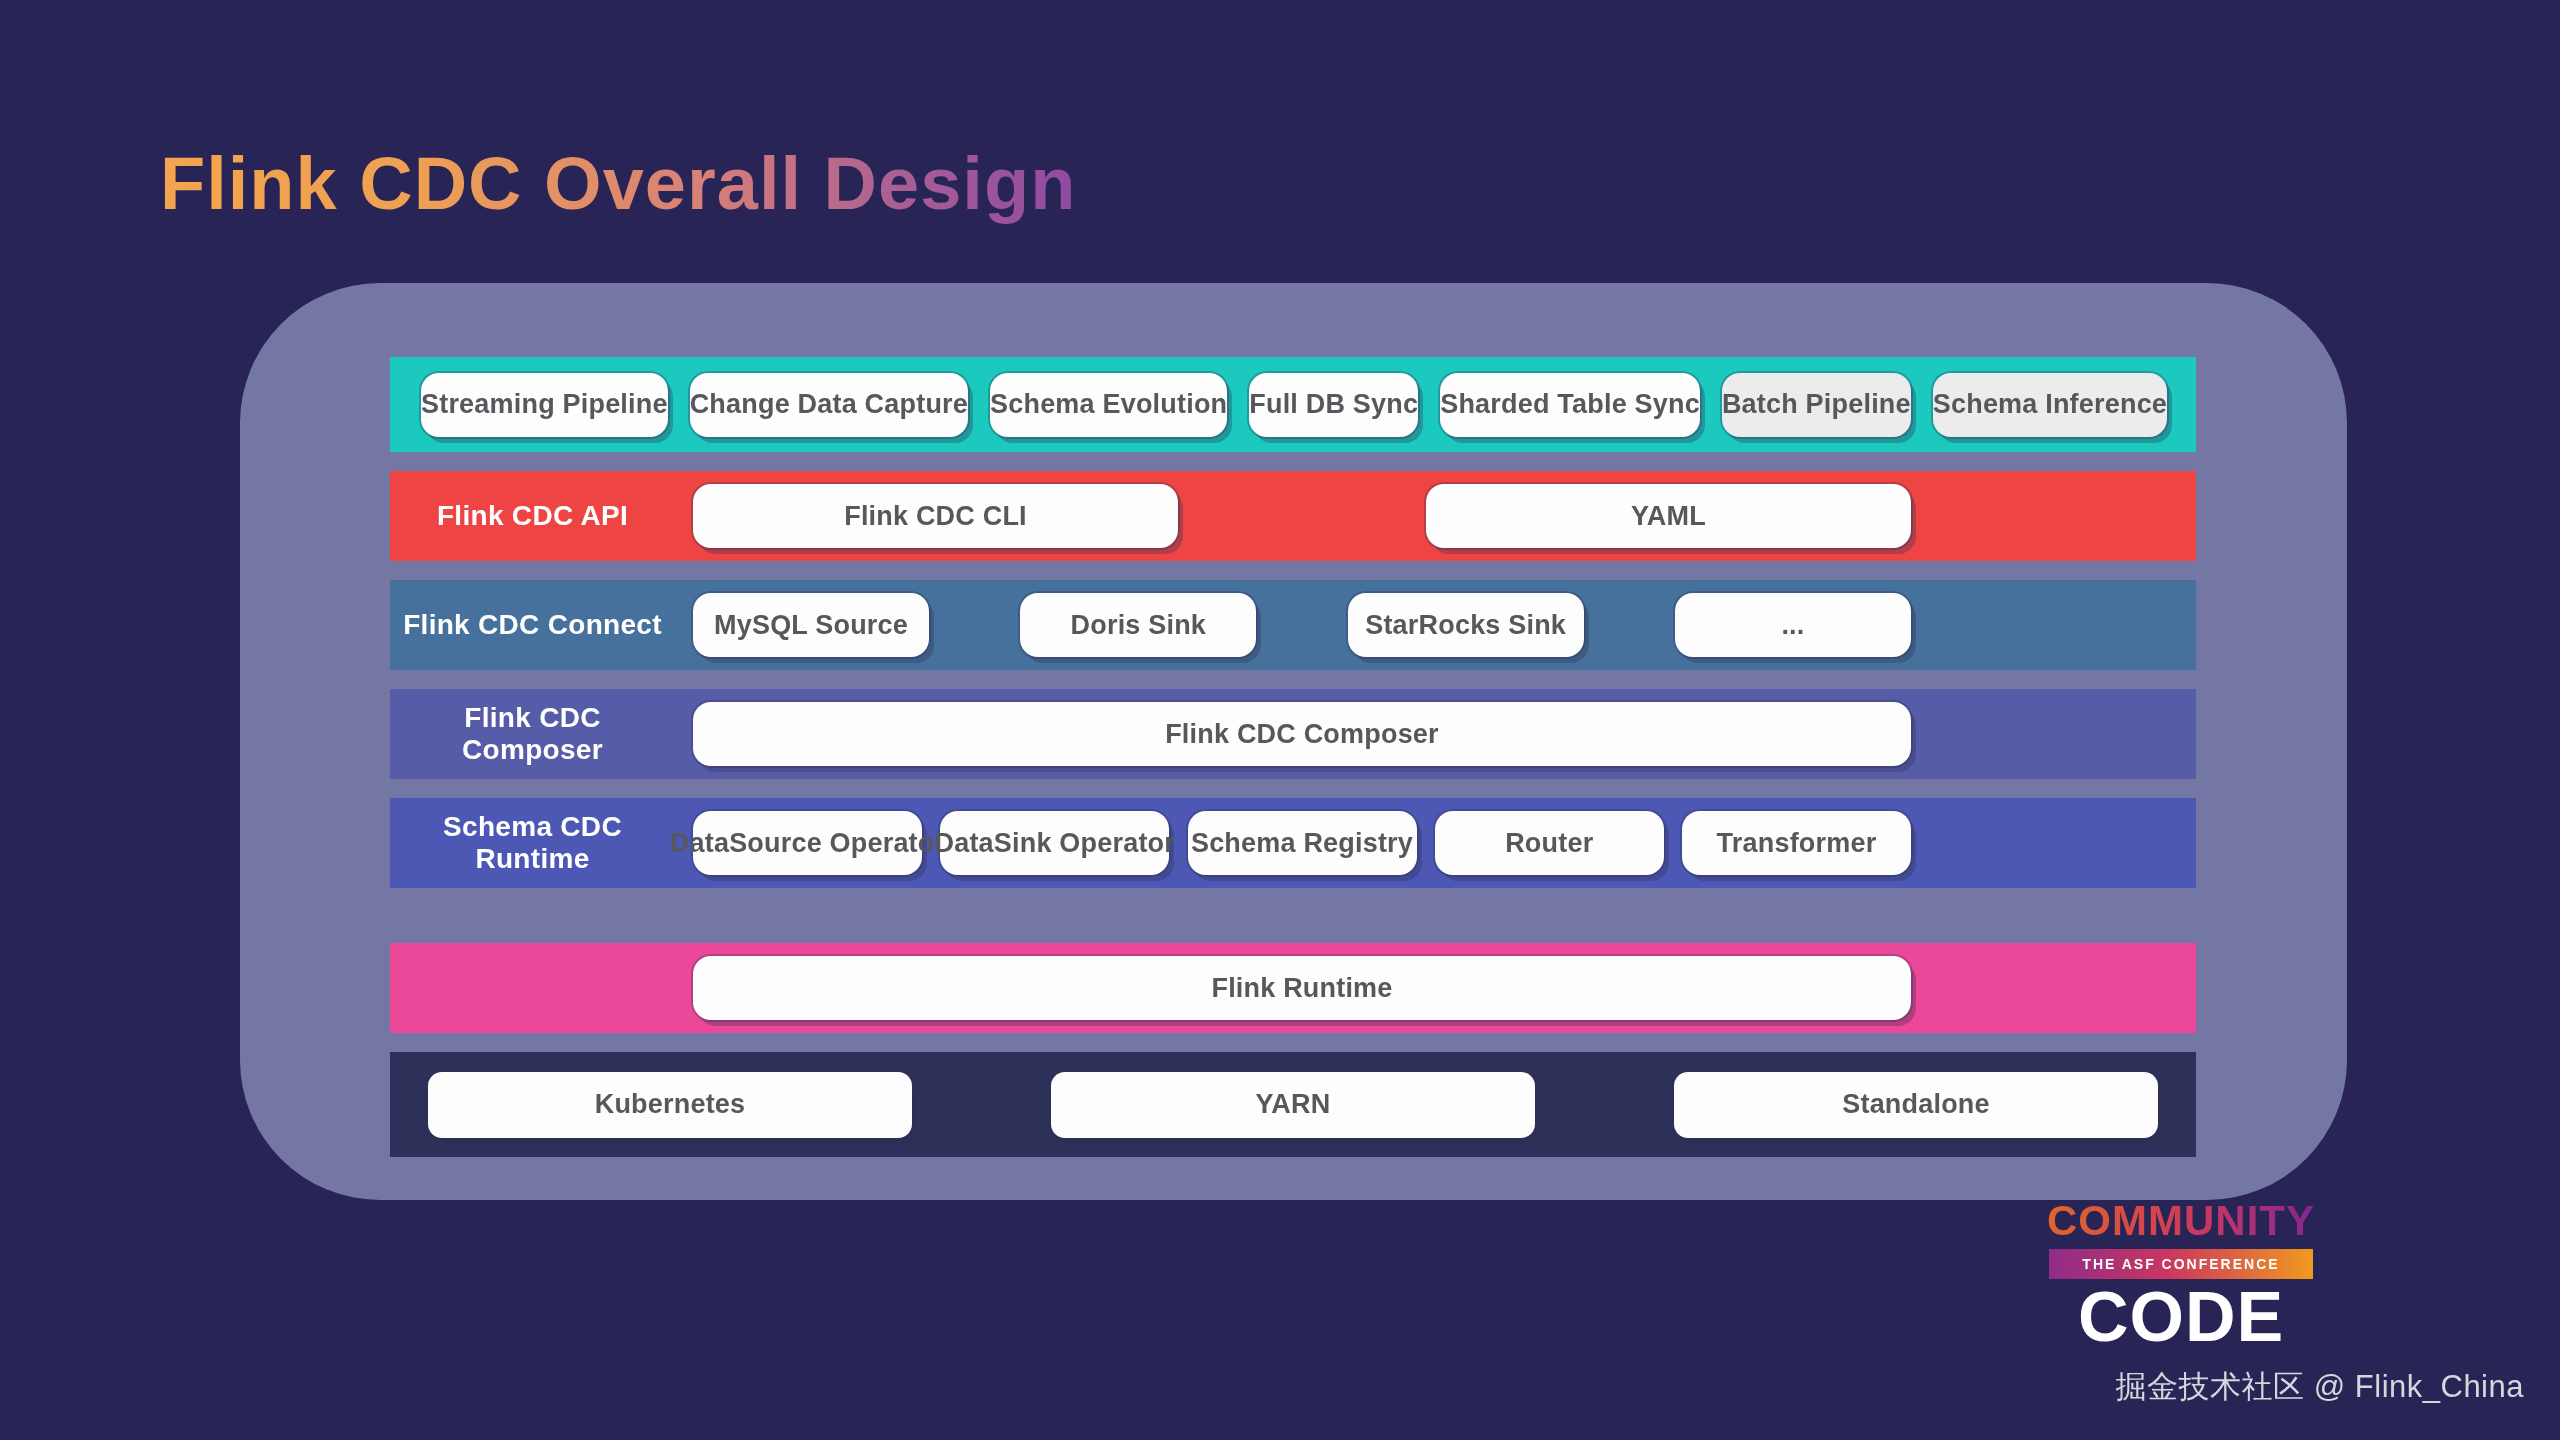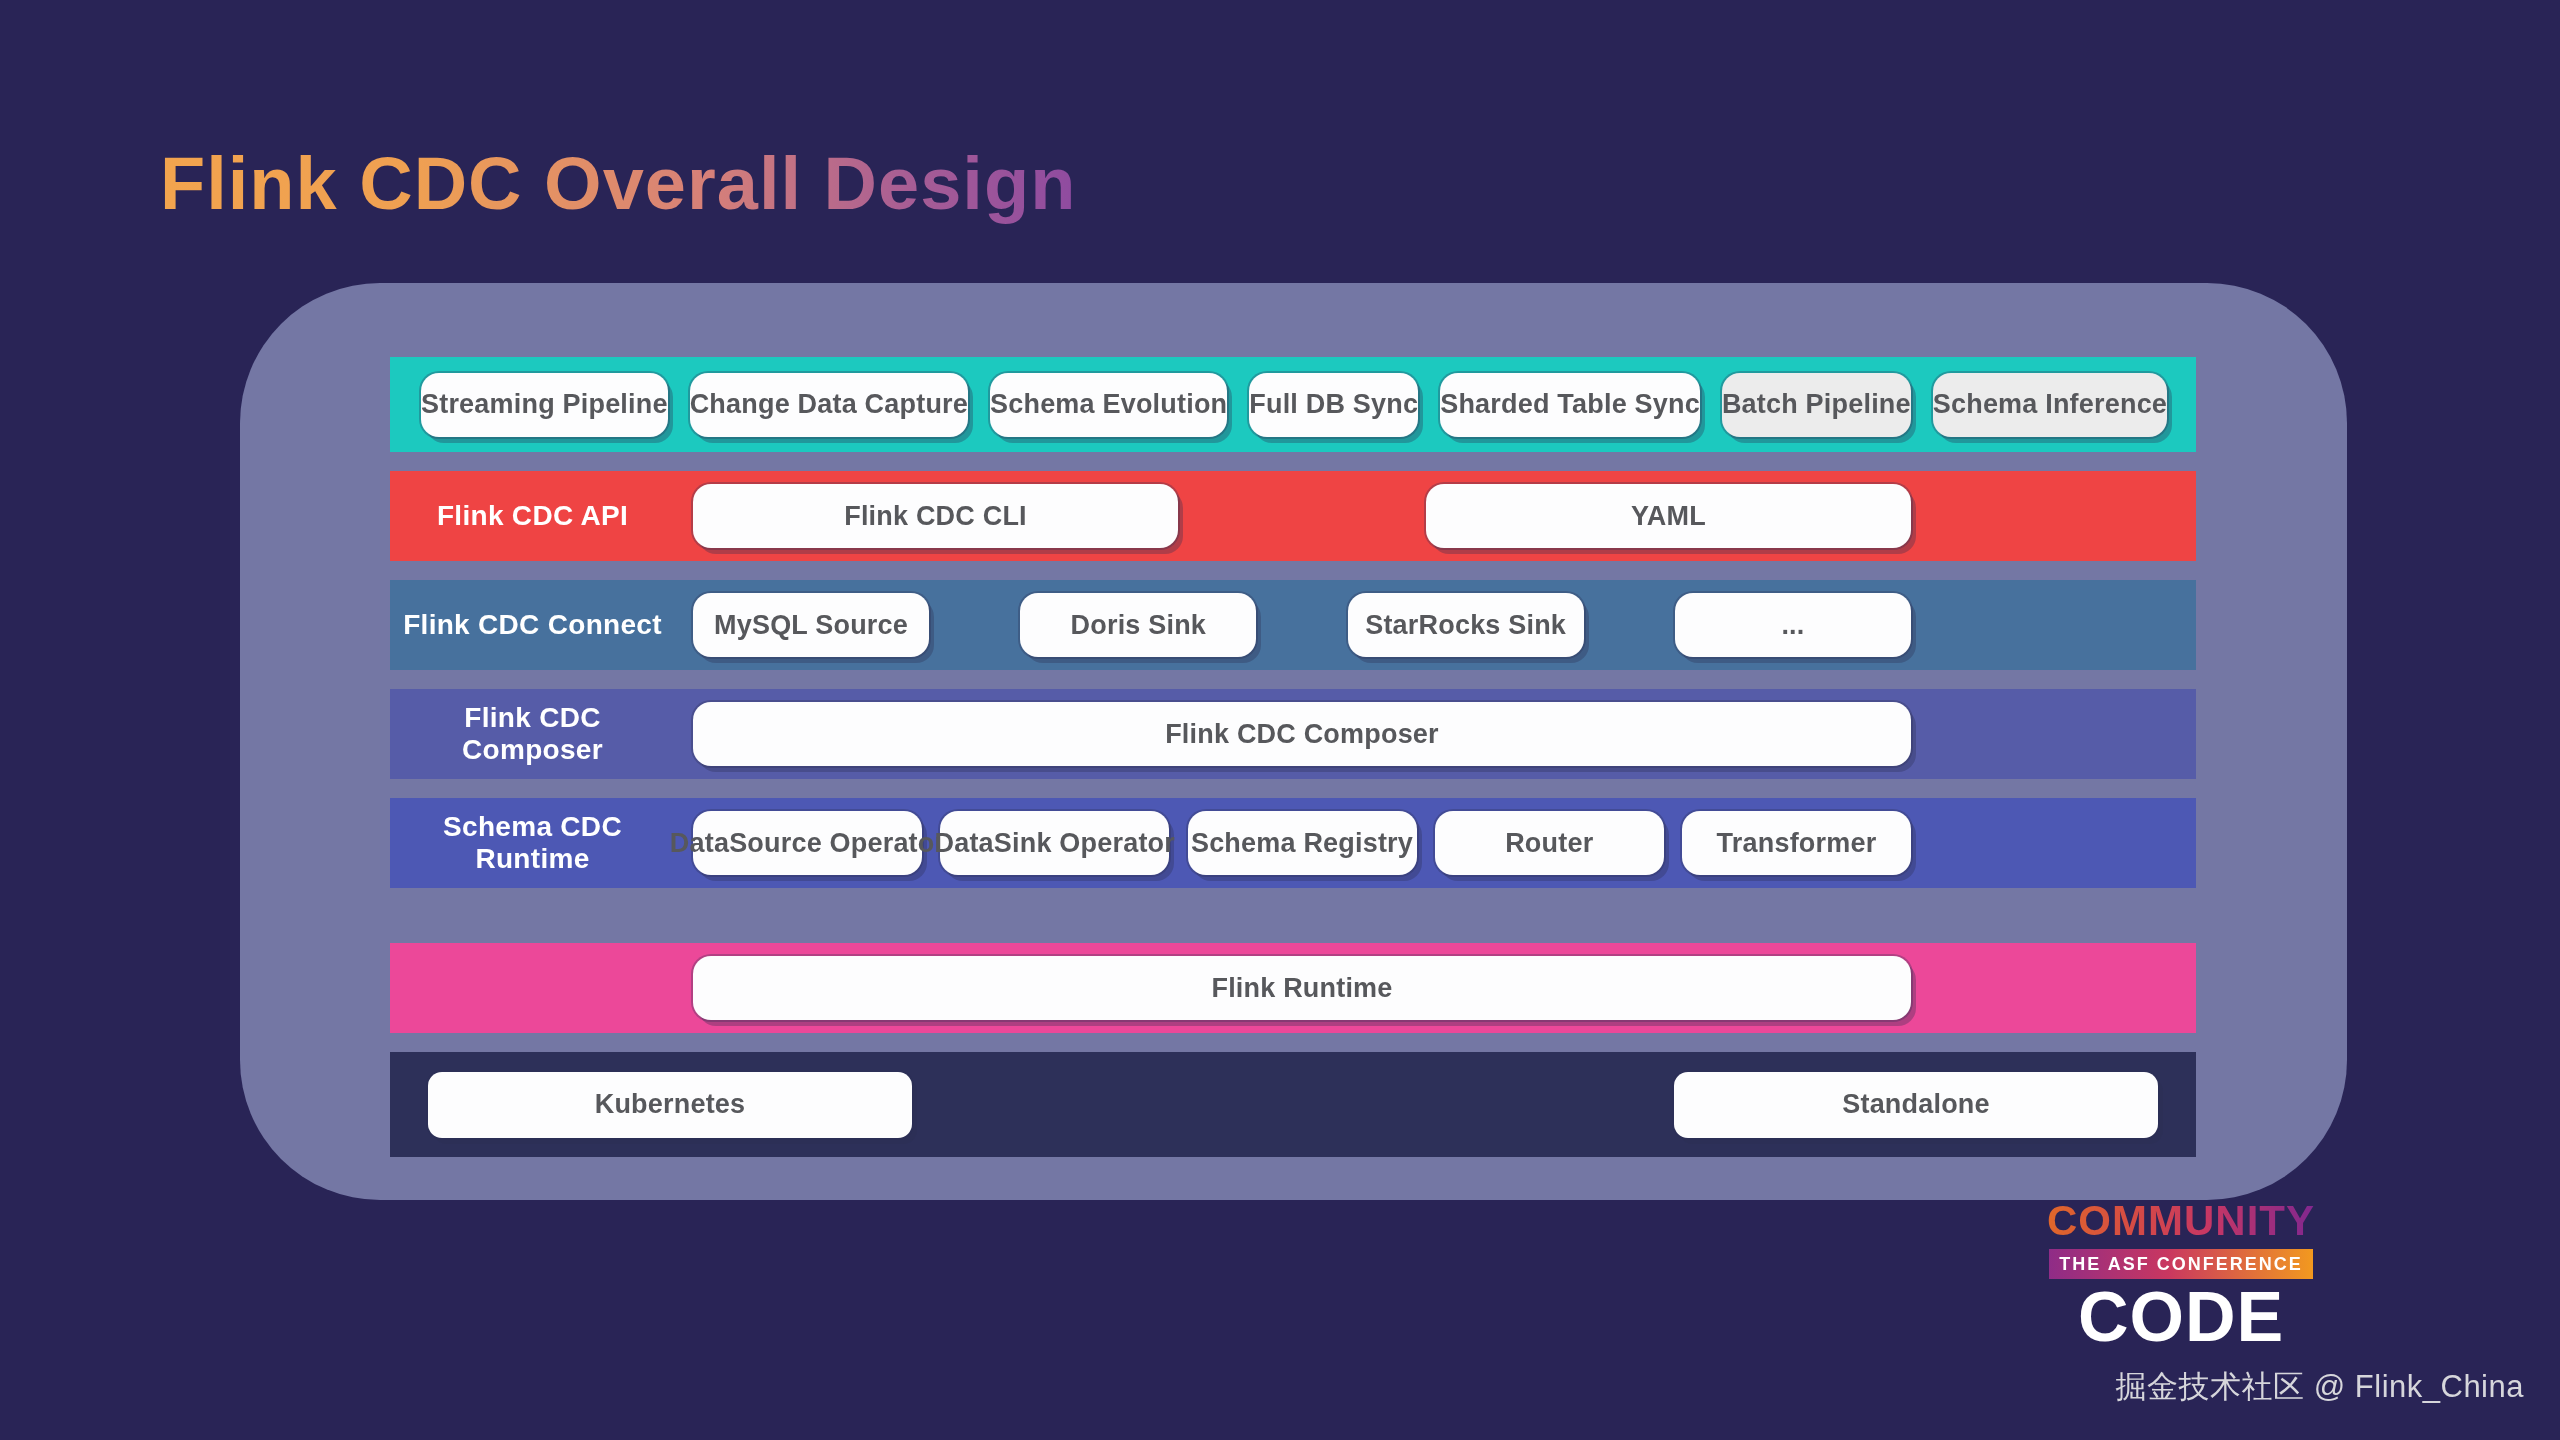--- a/index.html
+++ b/index.html
@@ -65,21 +65,21 @@
   }
   .logo-community{
     font-size:42px;font-weight:800;letter-spacing:1px;line-height:1.1;
     background:linear-gradient(90deg,#E0672A 0%,#D44947 35%,#C73764 60%,#81278F 100%);
     -webkit-background-clip:text;background-clip:text;
     -webkit-text-fill-color:transparent;color:transparent;white-space:nowrap;
   }
   .logo-bar{
     margin-top:5px;width:264px;height:30px;
     background:linear-gradient(90deg,#8F2C87 0%,#C93760 45%,#F2991F 100%);
-    color:#FFFFFF;font-size:18px;font-weight:bold;letter-spacing:2px;
+    color:#FFFFFF;font-size:14px;font-weight:bold;letter-spacing:2px;
     display:flex;align-items:center;justify-content:center;white-space:nowrap;
   }
   .logo-code{
     margin-top:3px;font-size:70px;font-weight:800;color:#FFFFFF;
     line-height:1;letter-spacing:1px;white-space:nowrap;
   }
 
   .watermark{
     position:absolute;right:36px;top:1366px;
     font-size:31px;color:#D6D6DB;letter-spacing:.5px;white-space:nowrap;
@@ -143,20 +143,21 @@
 
       <div class="row r6">
         <div class="row-label"></div>
         <div class="row-content">
           <div class="box">Flink Runtime</div>
         </div>
       </div>
 
       <div class="row r7">
         <div class="box">Kubernetes</div>
+        <div class="box">YARN</div>
         <div class="box">Standalone</div>
       </div>
 
     </div>
   </div>
 
   <div class="logo">
     <div class="logo-community">COMMUNITY</div>
     <div class="logo-bar">THE ASF CONFERENCE</div>
     <div class="logo-code">CODE</div>

